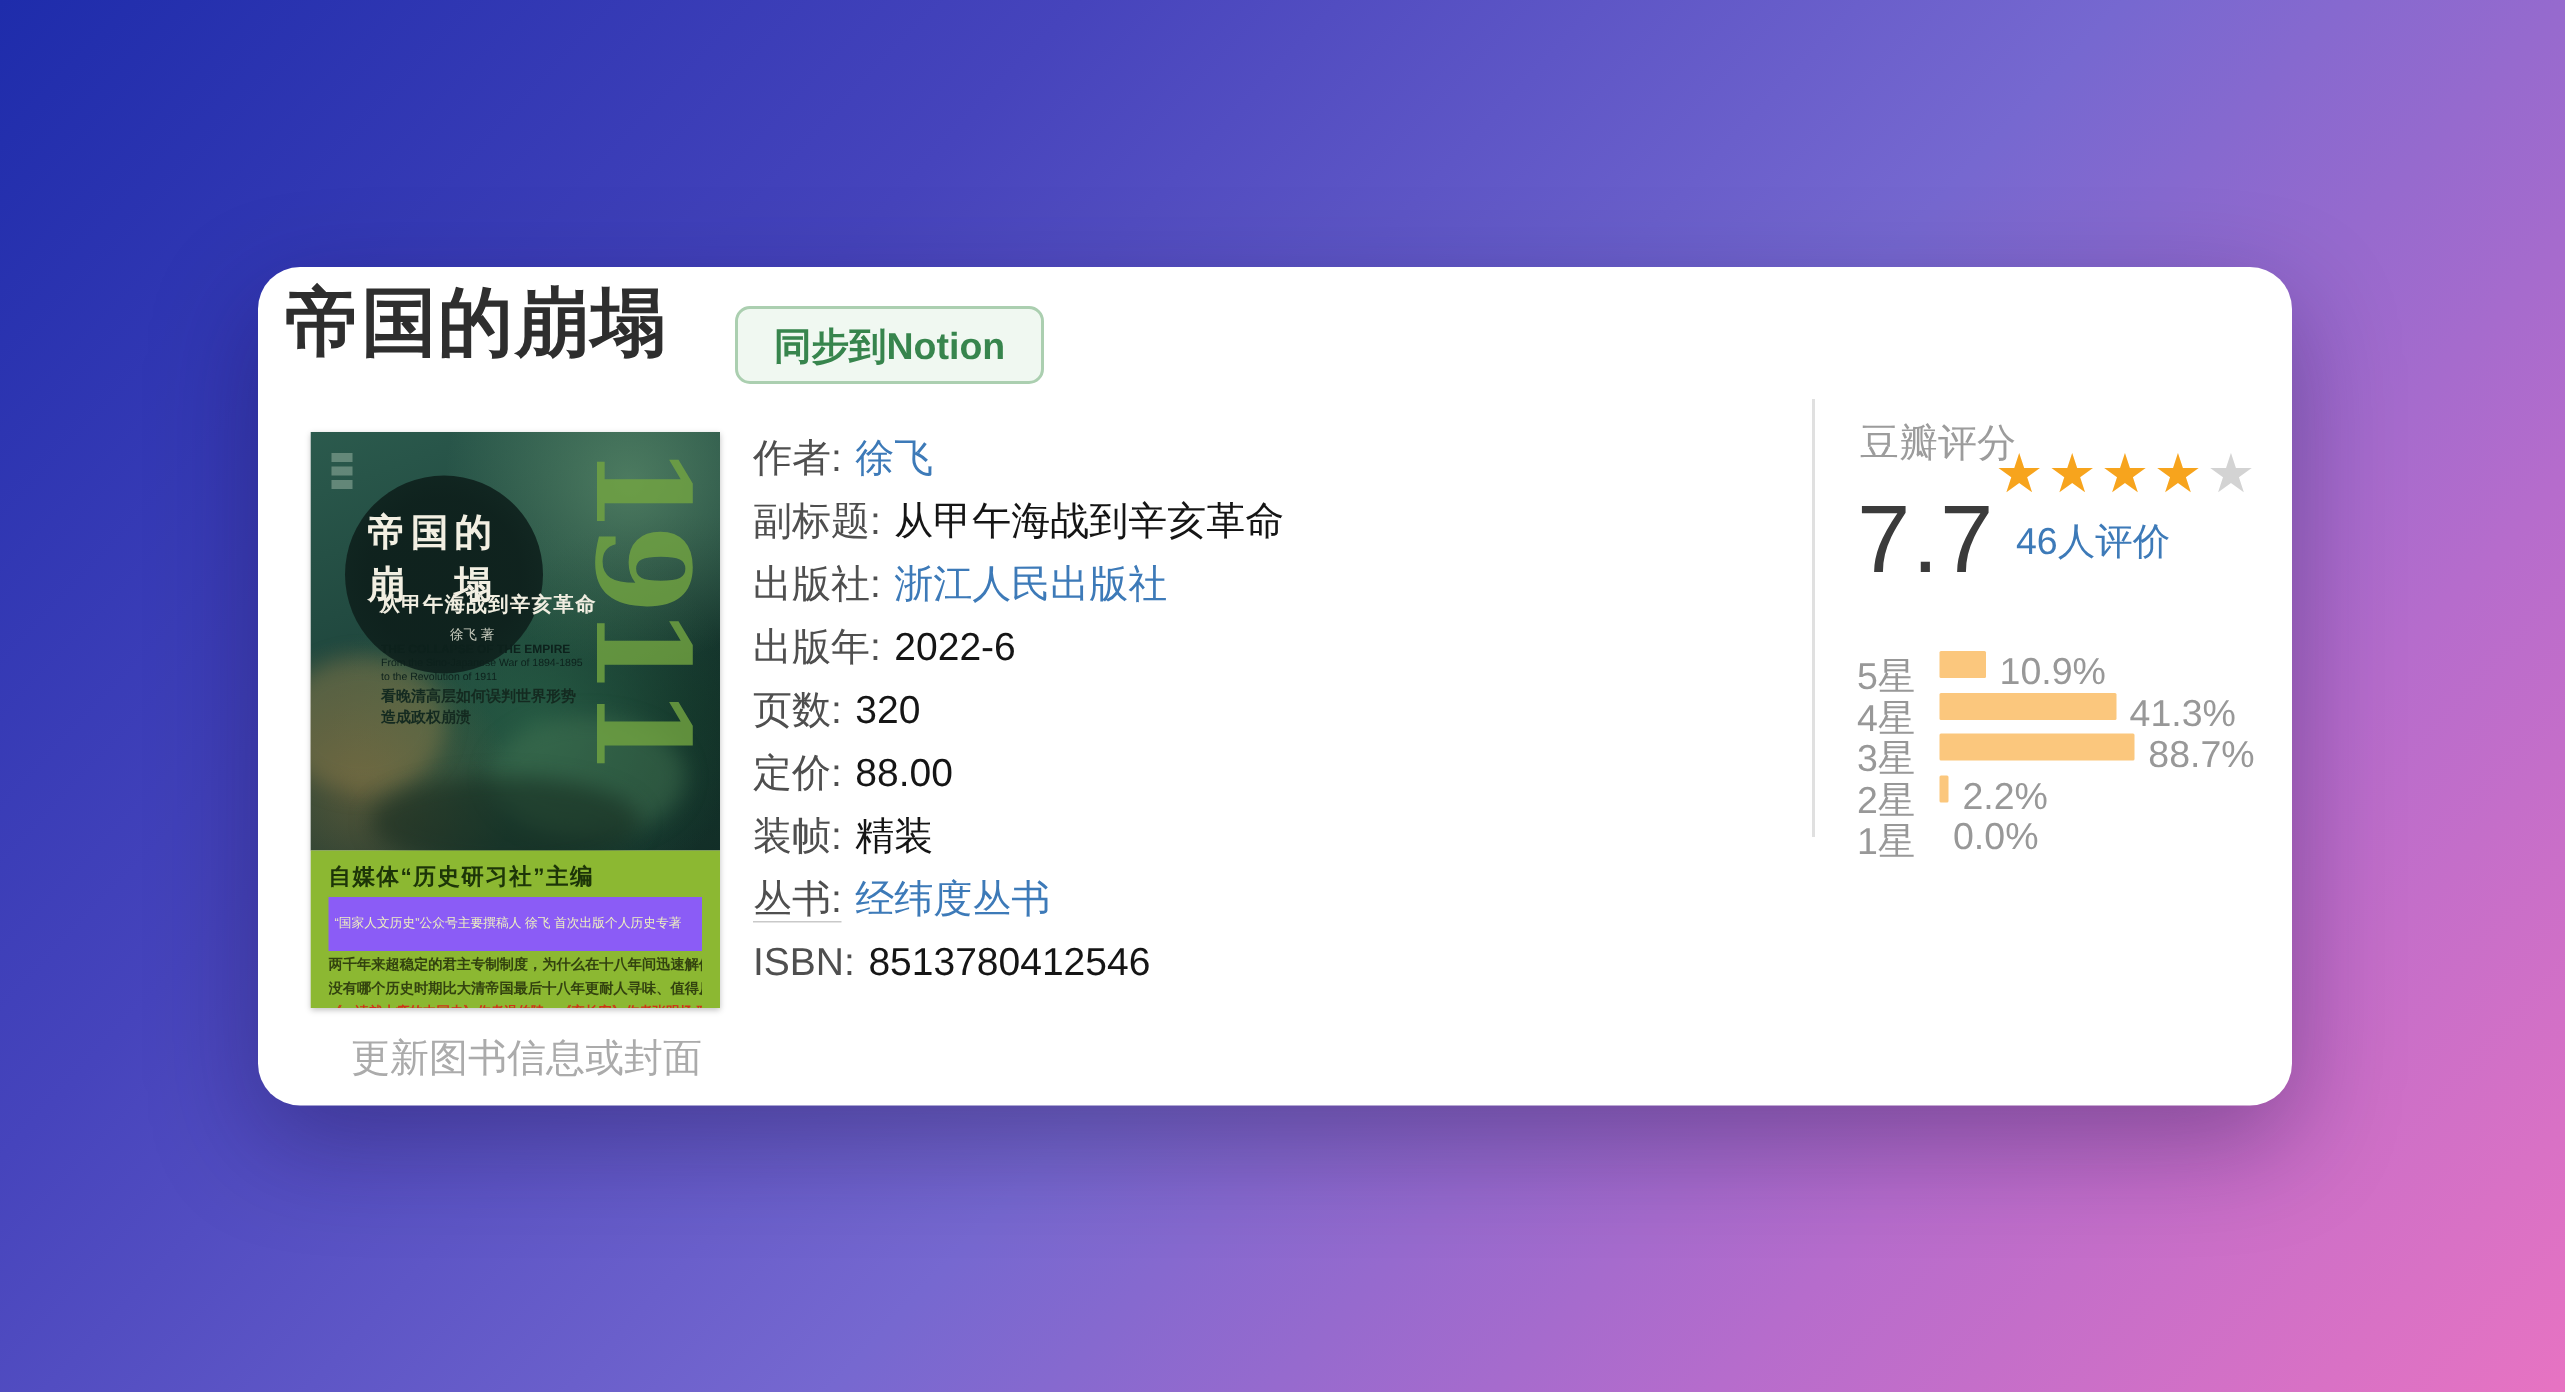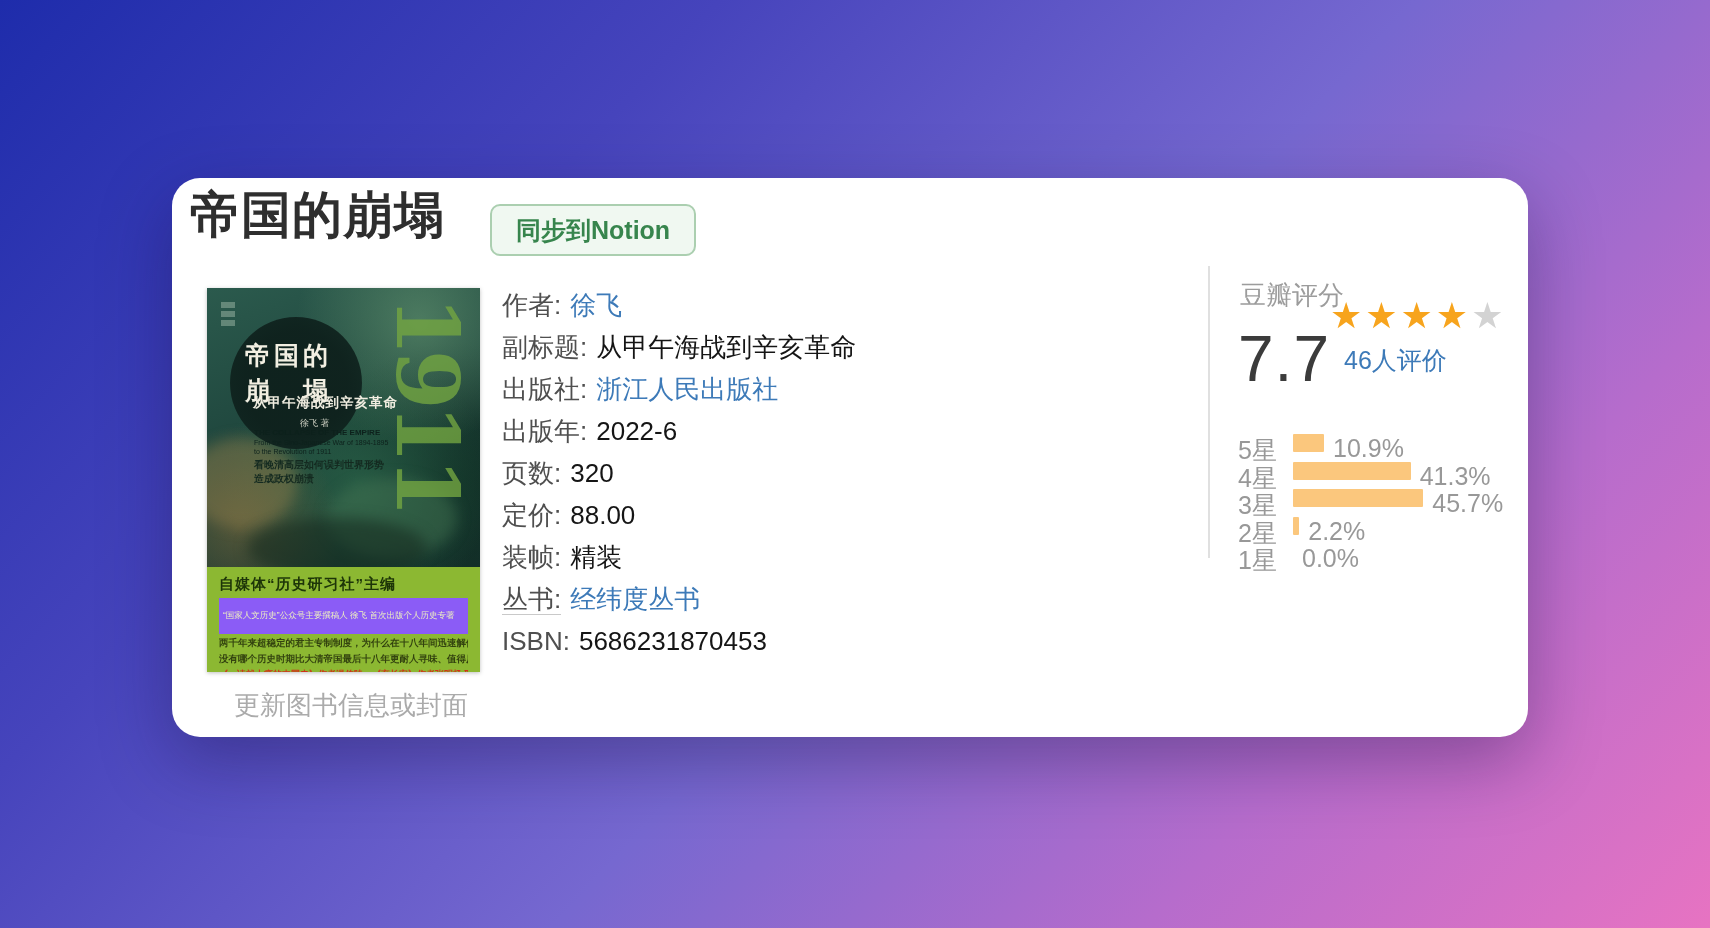--- a/index.html
+++ b/index.html
@@ -140,21 +140,21 @@
 
   <div class="meta">
     <div class="meta-row"><span class="meta-label">作者:</span><span class="meta-value link">徐飞</span></div>
     <div class="meta-row"><span class="meta-label">副标题:</span><span class="meta-value">从甲午海战到辛亥革命</span></div>
     <div class="meta-row"><span class="meta-label">出版社:</span><span class="meta-value link">浙江人民出版社</span></div>
     <div class="meta-row"><span class="meta-label">出版年:</span><span class="meta-value">2022-6</span></div>
     <div class="meta-row"><span class="meta-label">页数:</span><span class="meta-value">320</span></div>
     <div class="meta-row"><span class="meta-label">定价:</span><span class="meta-value">88.00</span></div>
     <div class="meta-row"><span class="meta-label">装帧:</span><span class="meta-value">精装</span></div>
     <div class="meta-row"><span class="meta-label ul">丛书:</span><span class="meta-value link">经纬度丛书</span></div>
-    <div class="meta-row"><span class="meta-label">ISBN:</span><span class="meta-value">5686231870453</span></div>
+    <div class="meta-row"><span class="meta-label">ISBN:</span><span class="meta-value">8513780412546</span></div>
   </div>
 
   <div class="divider"></div>
   <div class="rating-header">豆瓣评分</div>
   <div class="rating-score">7.7</div>
   <div class="stars"><span class="star filled">★</span><span class="star filled">★</span><span class="star filled">★</span><span class="star filled">★</span><span class="star">★</span></div>
   <div class="votes">46人评价</div>
 
   <div class="dist">
     <div class="dist-row">
@@ -163,21 +163,21 @@
         <span class="dist-pct">10.9%</span>
       </div>
     <div class="dist-row">
         <span class="dist-label">4星</span>
         <span class="dist-bar" style="width: 117.705px;"></span>
         <span class="dist-pct">41.3%</span>
       </div>
     <div class="dist-row">
         <span class="dist-label">3星</span>
         <span class="dist-bar" style="width: 130.245px;"></span>
-        <span class="dist-pct">45.7%</span>
+        <span class="dist-pct">88.7%</span>
       </div>
     <div class="dist-row">
         <span class="dist-label">2星</span>
         <span class="dist-bar" style="width: 6.27px;"></span>
         <span class="dist-pct">2.2%</span>
       </div>
     <div class="dist-row">
         <span class="dist-label">1星</span>
         <span class="dist-bar" style="width: 0px;"></span>
         <span class="dist-pct">0.0%</span>

